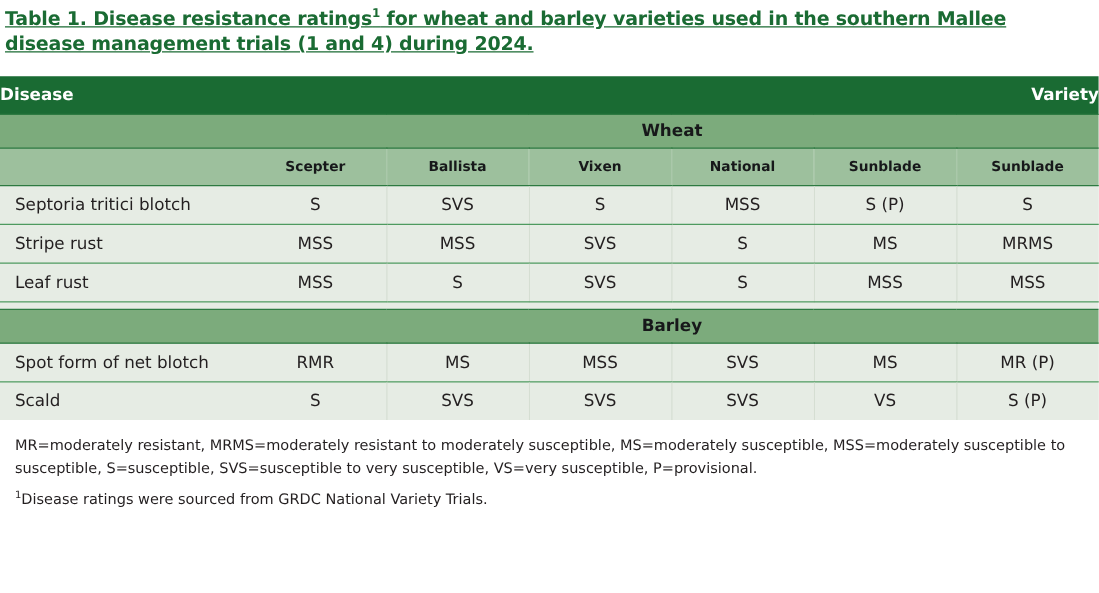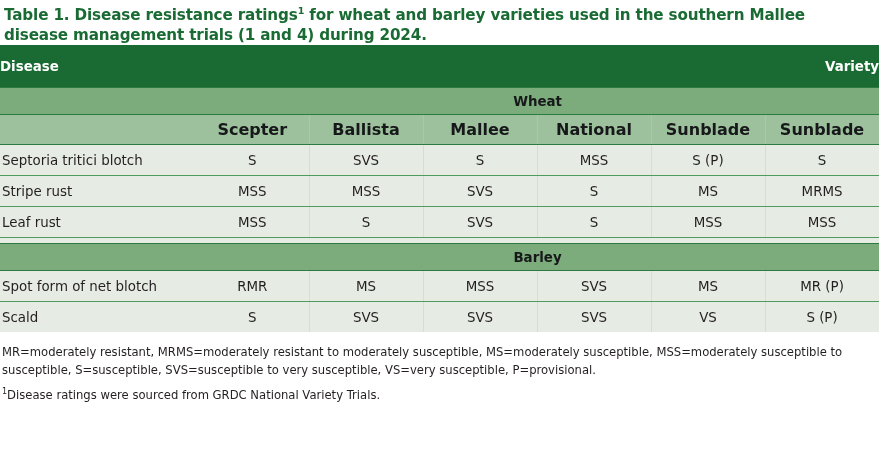--- a/index.html
+++ b/index.html
@@ -19,26 +19,27 @@
     width: 879px;
     height: 474px;
     box-sizing: border-box;
     display: flex;
     flex-direction: column;
     background: #ffffff;
   }
 
   
   .caption {
-    padding: 5px 6px 0 4px;
+    padding: 5px 6px 16px 4px;
     font-size: 15.2px;
     font-weight: bold;
     line-height: 1.33;
     color: #1a6b33;
     letter-spacing: -0.15px;
+    text-decoration: underline;
   }
   .caption sup {
     font-size: 9.5px;
     vertical-align: super;
     line-height: 0;
   }
 
   
   table.grid {
     width: 879px;
@@ -50,21 +51,21 @@
     padding: 0;
     vertical-align: middle;
   }
 
   
   .row-master td {
     background: #1a6b33;
     color: #ffffff;
     font-weight: bold;
     font-size: 13.4px;
-    height: 42px;
+    height: 30px;
     padding: 0 8px;
   }
   .row-master td.col-disease { text-align: left; }
   .row-master td.col-variety { text-align: right; }
 
   
   .row-crop td {
     background: #7cab7c;
     height: 26px;
     font-weight: bold;
@@ -75,21 +76,21 @@
   }
   .row-crop td.crop-label {
     text-align: center;
   }
 
   
   .row-varieties td {
     background: #9dc09d;
     height: 29px;
     font-weight: bold;
-    font-size: 16px;
+    font-size: 11px;
     color: #17181a;
     text-align: center;
     border-bottom: 1.6px solid #2d7a41;
     border-right: 1px solid #a9c7a9;
   }
   .row-varieties td.col-disease {
     border-right: none;
   }
 
   
@@ -97,37 +98,37 @@
     background: #e6ece4;
     height: 30px;
     font-size: 13.4px;
     color: #231f20;
     text-align: center;
     border-bottom: 1.5px solid #4e9a5f;
     border-right: 1px solid #d5ded2;
   }
   .row-data td.col-disease {
     text-align: left;
-    padding-left: 2px;
+    padding-left: 12px;
     border-right: none;
   }
   .row-data.last-of-block td {
     border-bottom: none;
   }
 
   
   .row-spacer td {
     background: #e6ece4;
     height: 5px;
     border-bottom: none;
   }
 
   
   .footnotes {
-    padding: 12px 6px 0 2px;
+    padding: 12px 6px 0 12px;
     font-size: 11.6px;
     line-height: 1.5;
     color: #231f20;
   }
   .footnote-2 {
     margin-top: 8px;
   }
   .footnotes sup {
     font-size: 8px;
     vertical-align: super;
@@ -162,21 +163,21 @@
 
       <tr class="row-crop">
         <td></td>
         <td class="crop-label" colspan="6">Wheat</td>
       </tr>
 
       <tr class="row-varieties">
         <td class="col-disease"></td>
         <td>Scepter</td>
         <td>Ballista</td>
-        <td>Mallee</td>
+        <td>Vixen</td>
         <td>National</td>
         <td>Sunblade</td>
         <td>Sunblade</td>
       </tr>
 
       <tr class="row-data">
         <td class="col-disease">Septoria tritici blotch</td>
         <td>S</td>
         <td>SVS</td>
         <td>S</td>

